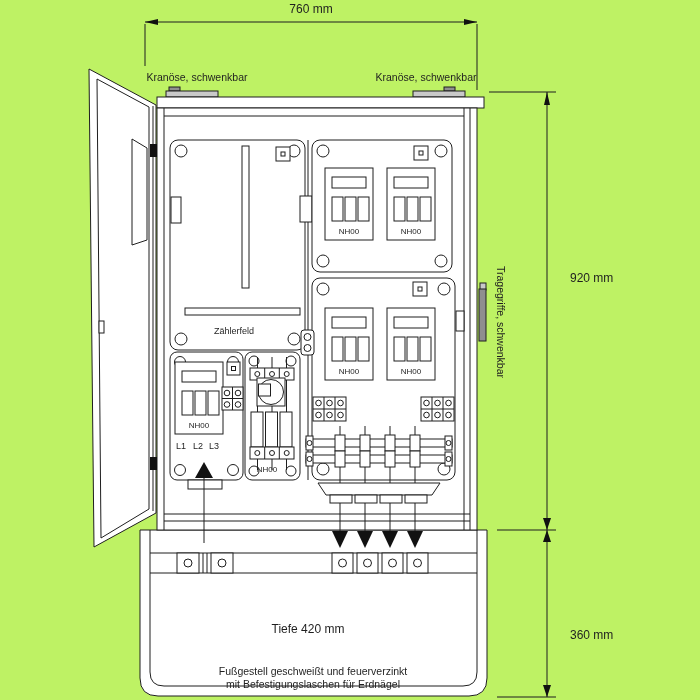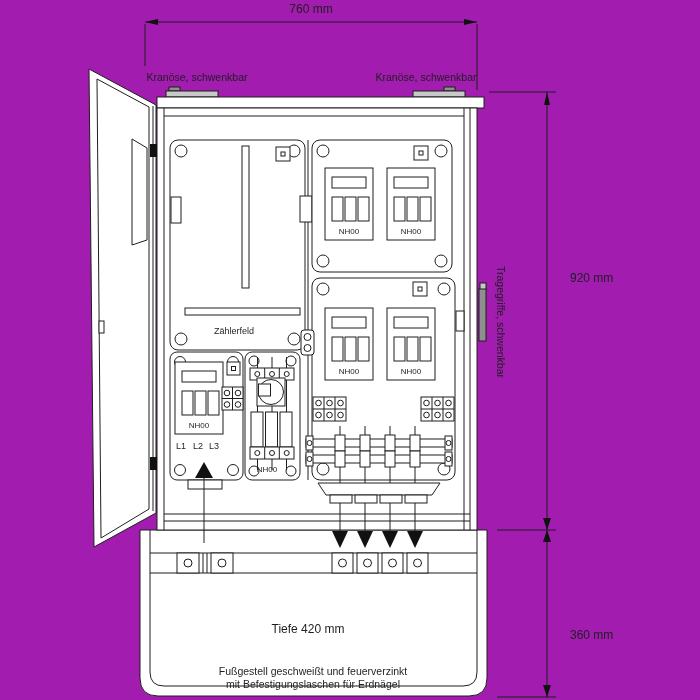--- a/index.html
+++ b/index.html
@@ -1,16 +1,16 @@
 <!DOCTYPE html>
 <html><head>
 <meta charset="utf-8">
 <style>
   html,body{margin:0;padding:0;background:#ffffff;}
-  .stage{width:700px;height:700px;background:#a21caf;position:relative;overflow:hidden;}
+  .stage{width:700px;height:700px;background:#bef264;position:relative;overflow:hidden;}
   svg{display:block;}
   svg text{font-family:"Liberation Sans","DejaVu Sans",sans-serif;fill:#1f1f1f;}
   .ln{stroke:#1f1f1f;stroke-width:1;fill:none;}
   .lnw{stroke:#1f1f1f;stroke-width:1;fill:#ffffff;}
   .fillk{fill:#111111;stroke:none;}
   .gray{fill:#c9c9c9;stroke:#1f1f1f;stroke-width:1;}
   .dgray{fill:#8f8f8f;stroke:#1f1f1f;stroke-width:1;}
   .t10{font-size:10.5px;}
   .t12{font-size:12px;}
   .t9{font-size:9px;}

